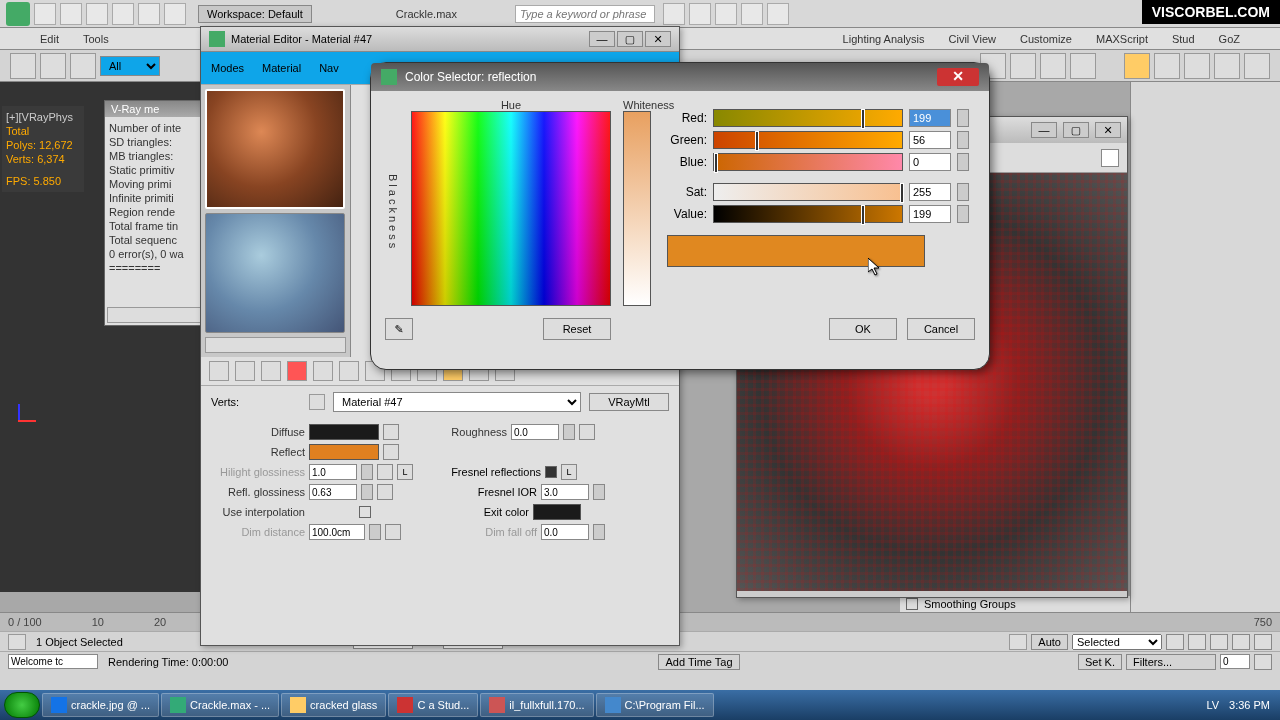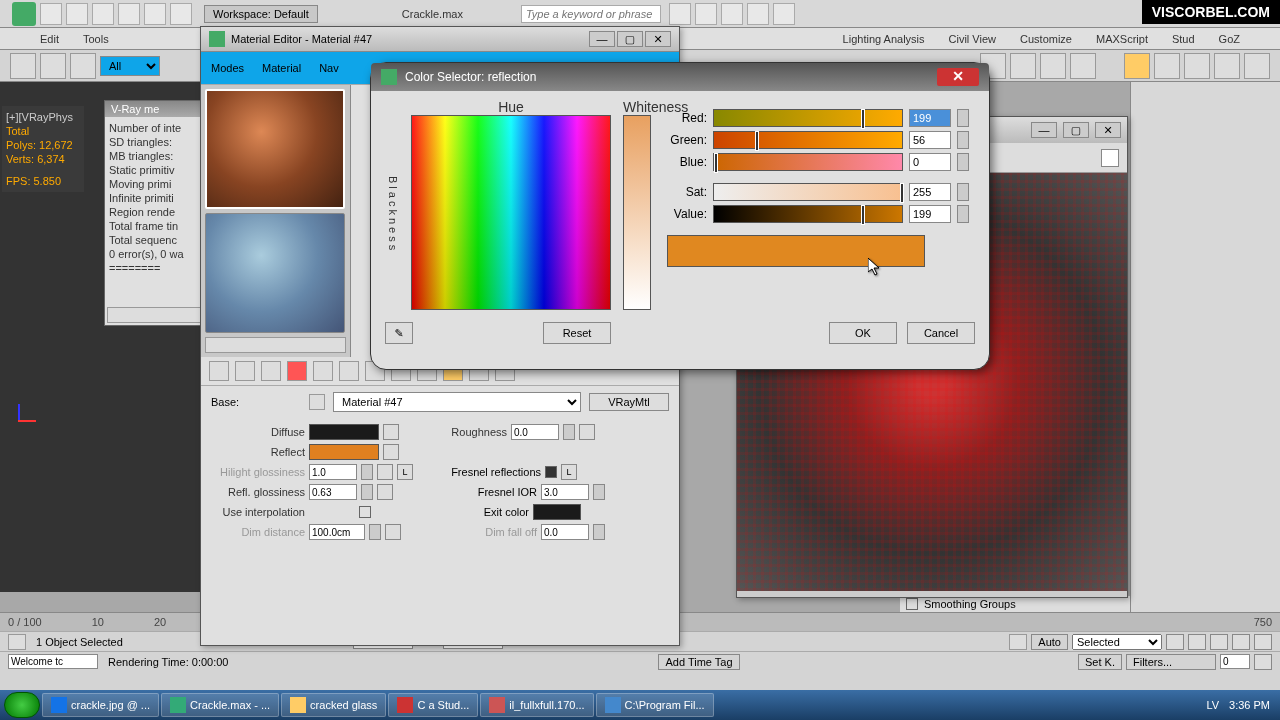--- a/index.html
+++ b/index.html
@@ -1,19 +1,19 @@
 <!DOCTYPE html>
 <html><head>
 <meta charset="utf-8">
 <style>
 * { margin: 0; padding: 0; box-sizing: border-box; font-family: 'Segoe UI', Tahoma, sans-serif; font-size: 11px; }
 body { background: #a8a8a8; width: 1280px; height: 720px; overflow: hidden; position: relative; }
 
 
-.top-bar { background: #d8d8d8; height: 28px; display: flex; align-items: center; padding: 0 12px; border-bottom: 1px solid #888; gap: 4px; }
+.top-bar { background: #d8d8d8; height: 28px; display: flex; align-items: center; padding: 0 6px; border-bottom: 1px solid #888; gap: 4px; }
 .app-icon { width: 24px; height: 24px; background: #4a6; border-radius: 3px; }
 .tb-btn { width: 22px; height: 22px; background: #e8e8e8; border: 1px solid #aaa; display: inline-block; }
 .workspace-sel { background: #c8c8c8; border: 1px solid #888; padding: 2px 8px; margin-left: 8px; }
 .doc-name { margin-left: 80px; color: #333; }
 .search-inp { margin-left: 54px; width: 140px; padding: 2px 4px; font-style: italic; color: #888; border: 1px solid #aaa; }
 .watermark { position: absolute; right: 0; top: 0; background: #000; color: #fff; font-weight: bold; padding: 4px 10px; font-size: 14px; }
 
 
 .menu-bar { background: #e0e0e0; height: 22px; display: flex; align-items: center; padding: 0 40px; gap: 24px; border-bottom: 1px solid #888; }
 .menu-item { color: #333; cursor: pointer; }
@@ -77,21 +77,21 @@
 .small-btn { width: 16px; height: 16px; background: #ddd; border: 1px solid #888; text-align: center; line-height: 14px; font-size: 9px; }
 .section-hdr { border-top: 1px solid #aaa; margin: 6px 0; padding-top: 4px; color: #333; }
 
 
 .color-sel { position: absolute; left: 370px; top: 62px; width: 620px; height: 308px; background: #e0e0e0; border: 1px solid #333; z-index: 20; box-shadow: 3px 3px 10px rgba(0,0,0,0.5); border-radius: 16px; }
 .cs-title { background: linear-gradient(#555,#888); padding: 5px 10px; display: flex; align-items: center; border-radius: 4px 4px 0 0; }
 .cs-title .cs-icon { width: 16px; height: 16px; background: #4a6; margin-right: 8px; }
 .cs-title-text { color: #fff; font-size: 12px; }
 .cs-close { width: 42px; height: 18px; background: #c33; border-radius: 2px; margin-left: auto; color: #fff; text-align: center; line-height: 16px; font-size: 14px; font-weight: bold; }
 .cs-body { display: flex; padding: 8px 14px; gap: 12px; }
-.hue-label { text-align: center; font-size: 14px; color: #333; }
+.hue-label { text-align: center; font-size: 11px; color: #333; }
 .hue-block { width: 200px; height: 195px; background: linear-gradient(to right, red, yellow, lime, cyan, blue, magenta, red); position: relative; border: 1px solid #555; }
 .hue-block::after { content: ''; position: absolute; inset: 0; background: linear-gradient(to bottom, rgba(255,255,255,0.1), rgba(0,0,0,0.2)); }
 .whiteness-col { width: 32px; }
 .whiteness-bar { width: 28px; height: 195px; background: linear-gradient(to bottom, #e8a060, #fff); border: 1px solid #555; }
 .blackness-col { width: 14px; text-align: center; writing-mode: vertical-rl; display: flex; justify-content: center; font-size: 11px; letter-spacing: 3px; color: #333; padding-top: 20px; }
 
 .rgb-col { flex: 1; padding-top: 10px; }
 .rgb-row { display: flex; align-items: center; gap: 6px; margin-bottom: 4px; }
 .rgb-label { width: 40px; text-align: right; font-size: 12px; }
 .rgb-slider { width: 190px; height: 18px; border: 1px solid #555; position: relative; }
@@ -255,21 +255,21 @@
     <div class="mat-tool"></div>
     <div class="mat-tool"></div>
     <div class="mat-tool"></div>
     <div class="mat-tool"></div>
     <div class="mat-tool"></div>
     <div class="mat-tool" style="background:#fc6"></div>
     <div class="mat-tool"></div>
     <div class="mat-tool"></div>
   </div>
   <div class="mat-base-row">
-    <label>Base:</label>
+    <label>Verts:</label>
     <div class="mat-tool" style="width:16px;height:16px;margin-left:50px"></div>
     <select class="mat-name-sel"><option>Material #47</option></select>
     <div class="mat-type">VRayMtl</div>
   </div>
   <div class="mat-params">
     <div class="param-row">
       <span class="param-label">Diffuse</span>
       <div class="swatch black"></div>
       <div class="small-btn"></div>
       <span style="width:30px"></span>

